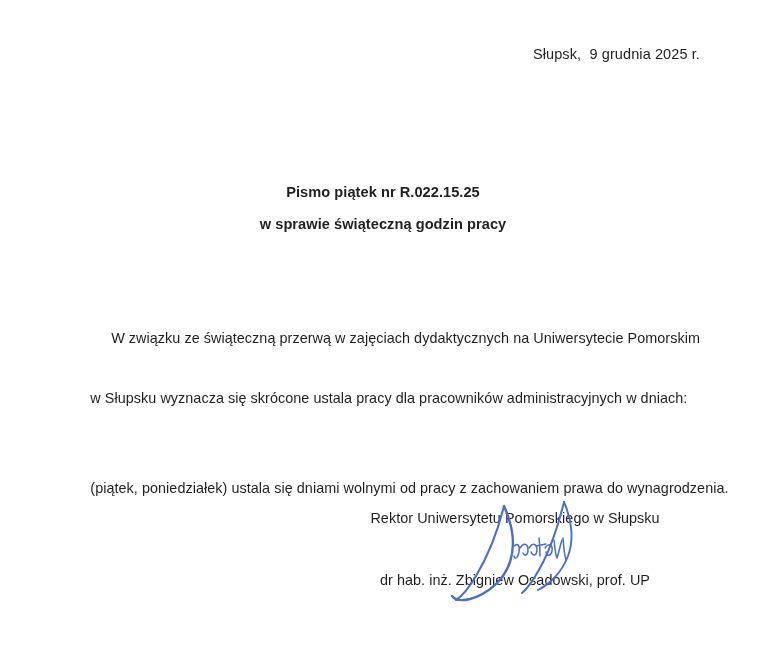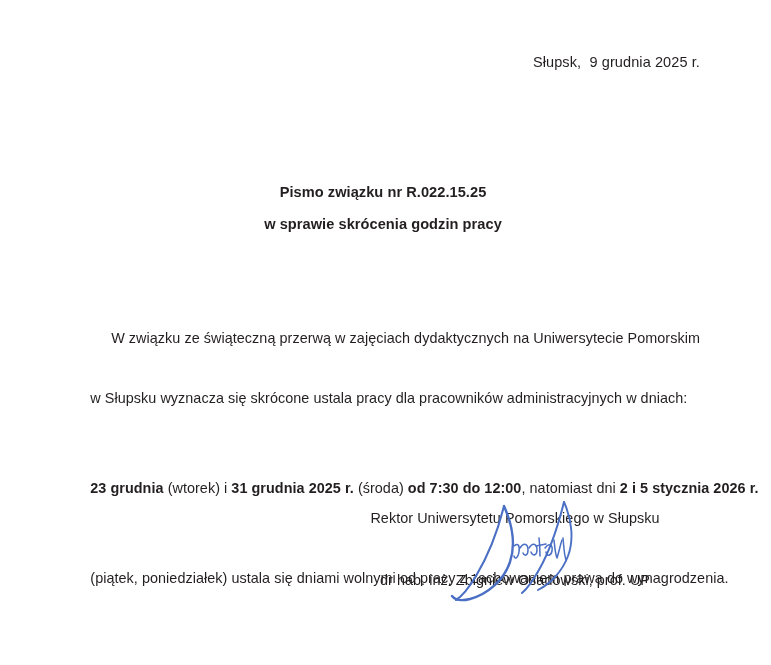--- a/index.html
+++ b/index.html
@@ -20,21 +20,21 @@
 
   .page {
     position: absolute;
     inset: 0;
     background: #ffffff;
   }
 
   
   .date-line {
     position: absolute;
-    top: 54px;
+    top: 46px;
     left: 66px;
     width: 634px;
     text-align: right;
     font-size: 14.5px;
     letter-spacing: 0.1px;
     white-space: pre;
   }
 
   
   .title-block {
@@ -105,37 +105,34 @@
   .signature-ink svg { display: block; width: 100%; height: 100%; }
 </style>
 </head>
 <body>
 
 <div class="page">
 
   <div class="date-line">Słupsk,  9 grudnia 2025 r.</div>
 
   <div class="title-block">
-    <div class="title-line">Pismo związku nr R.022.15.25</div>
-    <div class="title-line">w sprawie skrócenia godzin pracy</div>
+    <div class="title-line">Pismo piątek nr R.022.15.25</div>
+    <div class="title-line">w sprawie świąteczną godzin pracy</div>
   </div>
 
   <div class="body-block">
 
     <div class="body-line justify">
       <span class="indent"></span><span>W związku ze świąteczną przerwą w zajęciach dydaktycznych na Uniwersytecie Pomorskim</span>
     </div>
 
     <div class="body-line">
       <span>w Słupsku wyznacza się skrócone ustala pracy dla pracowników administracyjnych w dniach:</span>
     </div>
 
-    <div class="body-line">
-      <b>23 grudnia</b><span> (wtorek) i </span><b>31 grudnia 2025 r.</b><span> (środa) </span><b>od 7:30 do 12:00</b><span>, natomiast dni </span><b>2 i 5 stycznia 2026 r.</b>
-    </div>
 
     <div class="body-line">
       <span>(piątek, poniedziałek) ustala się dniami wolnymi od pracy z zachowaniem prawa do wynagrodzenia.</span>
     </div>
   </div>
 
   <div class="signature-block">
     <div class="sig-role">Rektor Uniwersytetu Pomorskiego w Słupsku</div>
     <div class="sig-name">dr hab. inż. Zbigniew Osadowski, prof. UP</div>
   </div>

